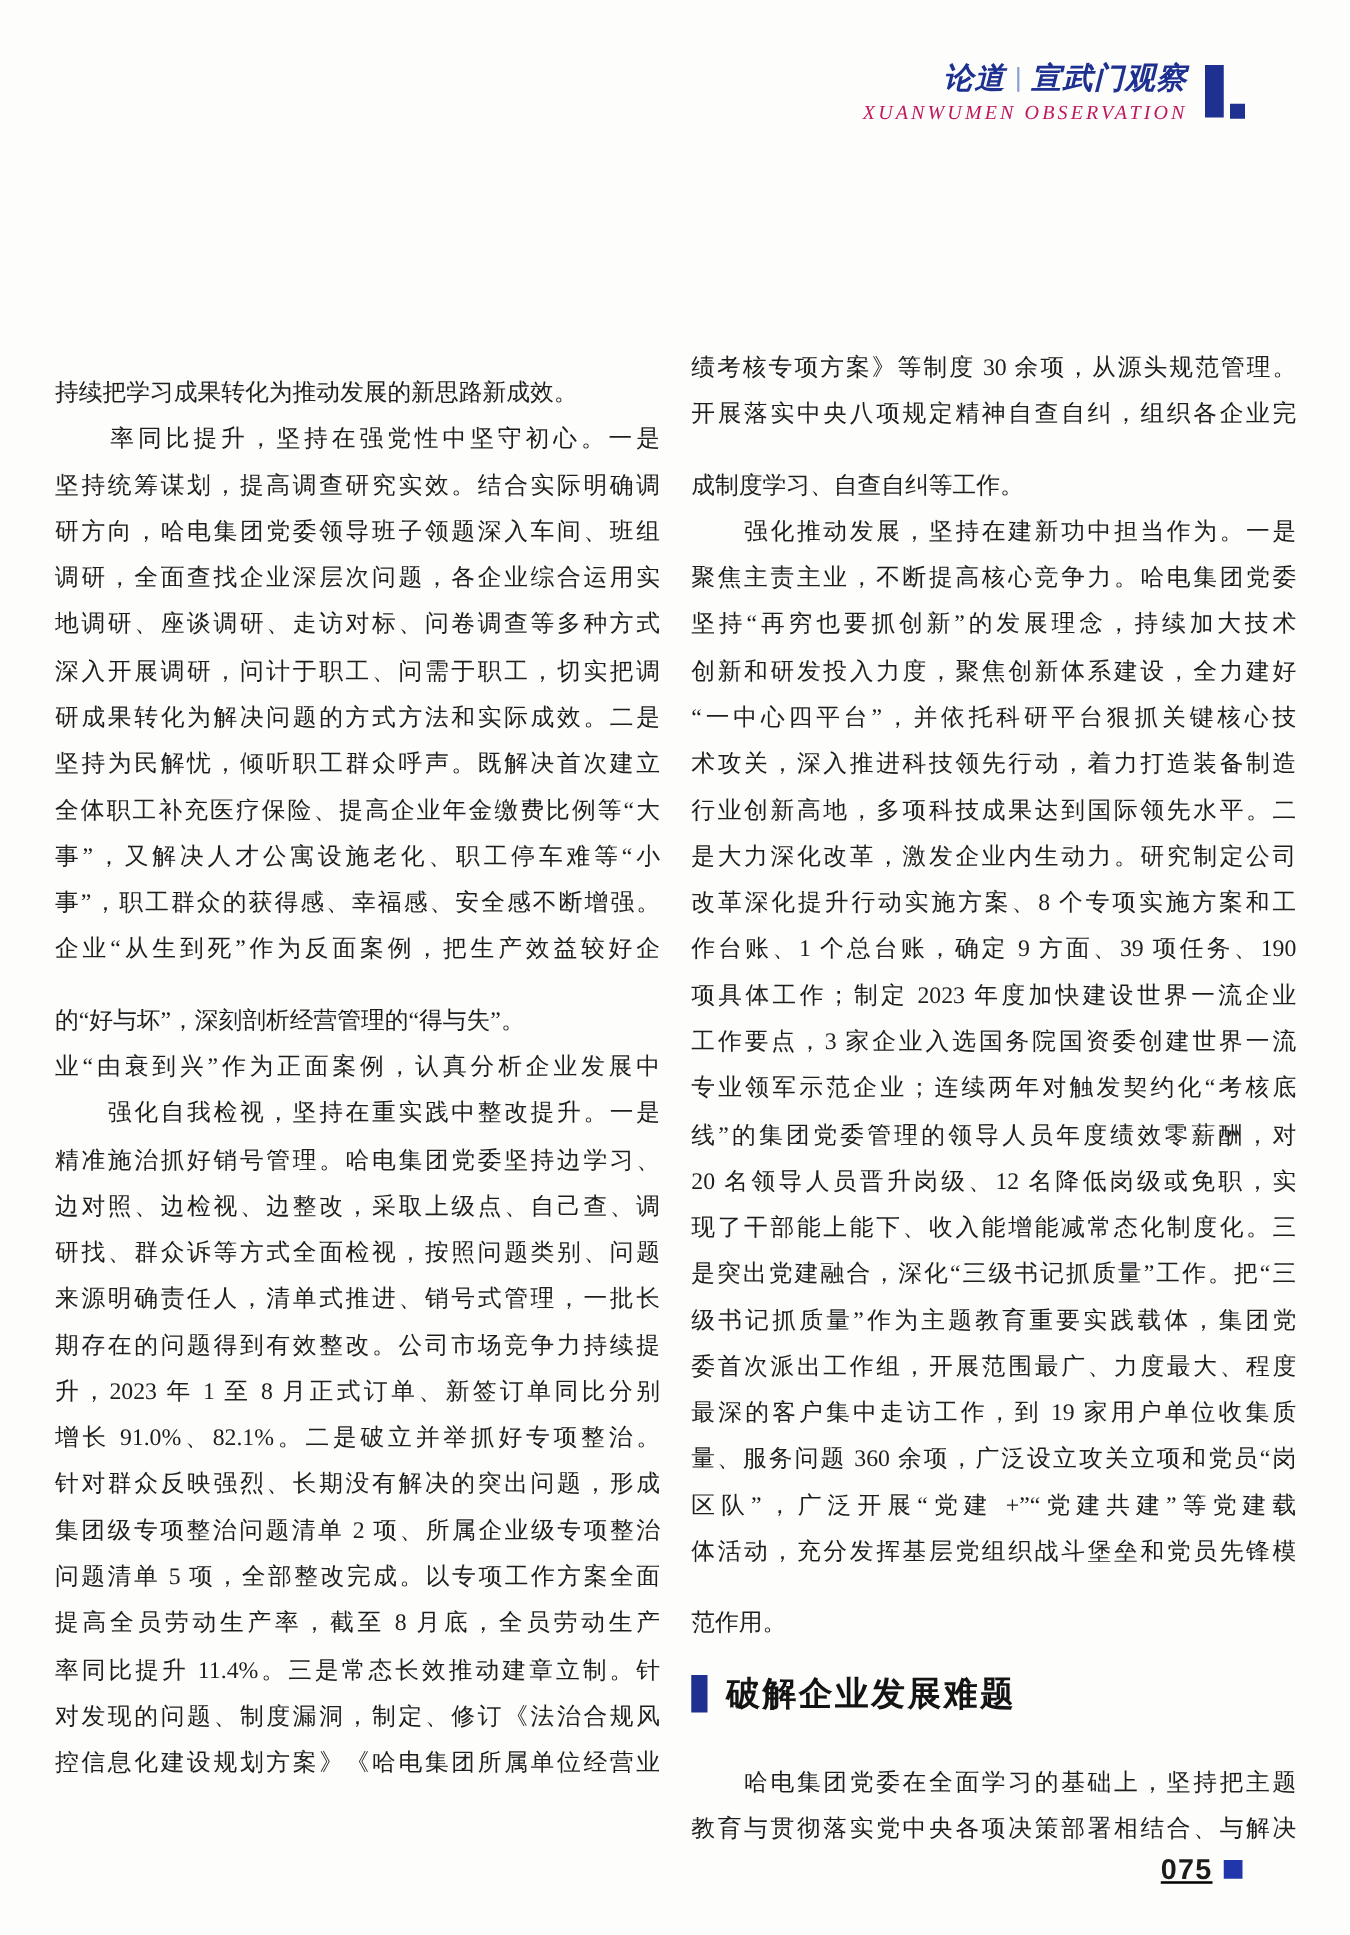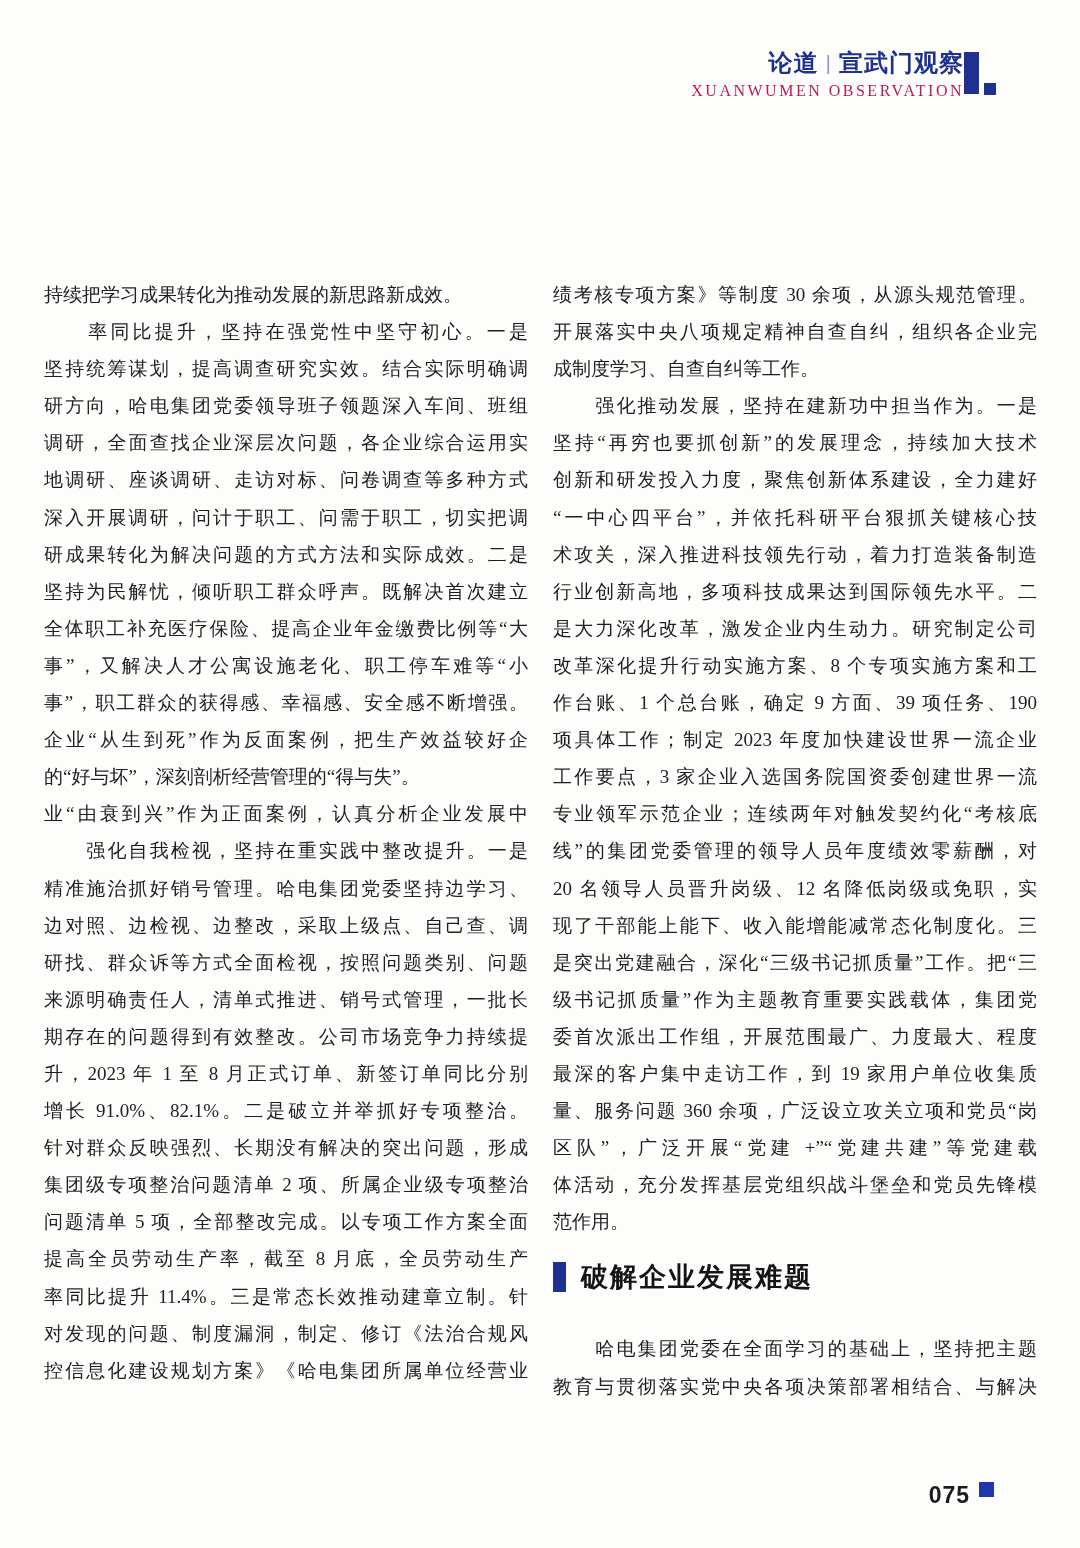--- a/index.html
+++ b/index.html
@@ -13,20 +13,22 @@
     font-family: "Liberation Serif", serif;
   }
 
   
   .page-header {
     position: absolute;
     top: 50px;
     right: 84px;
     display: flex;
     align-items: flex-start;
+    gap: 14px;
+    font-style: italic;
   }
   .header-text { text-align: right; }
   .header-title {
     font-family: "Liberation Sans", sans-serif;
     font-weight: bold;
     font-size: 24px;
     line-height: 26px;
     color: #1e3191;
     letter-spacing: 1px;
     white-space: nowrap;
@@ -70,21 +72,21 @@
   .col { width: 484px; }
   .line {
     font-size: 19px;
     line-height: 37.1px;
     color: #1e1e1e;
     text-align: justify;
     text-align-last: justify;
     text-justify: inter-character;
     white-space: normal;
   }
-  .line.para-end { text-align-last: left; }
+  .line.para-end { text-align-last: left; margin-top: 20px; }
 
   
   .section-heading {
     display: flex;
     align-items: center;
     gap: 15px;
     margin: 20px 0 36px 0;
     height: 34px;
     text-align: right;
   }
@@ -101,22 +103,23 @@
     letter-spacing: 2px;
     white-space: nowrap;
   }
 
   
   .page-footer {
     position: absolute;
     top: 1482px;
     right: 86px;
     display: flex;
-    align-items: flex-start;
+    align-items: center;
     gap: 9px;
+    text-decoration: underline;
   }
   .page-number {
     font-family: "Liberation Sans", sans-serif;
     font-weight: bold;
     font-size: 23px;
     color: #1c1c1c;
     letter-spacing: 1px;
   }
   .page-square {
     width: 15px; height: 15px;
@@ -174,20 +177,21 @@
         <div class="line">对发现的问题、制度漏洞，制定、修订《法治合规风</div>
         <div class="line">控信息化建设规划方案》《哈电集团所属单位经营业</div>
       </section>
 
     <section class="col">
       <div>
           <div class="line">绩考核专项方案》等制度 30 余项，从源头规范管理。</div>
           <div class="line">开展落实中央八项规定精神自查自纠，组织各企业完</div>
           <div class="line para-end">成制度学习、自查自纠等工作。</div>
           <div class="line">　　强化推动发展，坚持在建新功中担当作为。一是</div>
+          <div class="line">聚焦主责主业，不断提高核心竞争力。哈电集团党委</div>
           <div class="line">坚持“再穷也要抓创新”的发展理念，持续加大技术</div>
           <div class="line">创新和研发投入力度，聚焦创新体系建设，全力建好</div>
           <div class="line">“一中心四平台”，并依托科研平台狠抓关键核心技</div>
           <div class="line">术攻关，深入推进科技领先行动，着力打造装备制造</div>
           <div class="line">行业创新高地，多项科技成果达到国际领先水平。二</div>
           <div class="line">是大力深化改革，激发企业内生动力。研究制定公司</div>
           <div class="line">改革深化提升行动实施方案、8 个专项实施方案和工</div>
           <div class="line">作台账、1 个总台账，确定 9 方面、39 项任务、190</div>
           <div class="line">项具体工作；制定 2023 年度加快建设世界一流企业</div>
           <div class="line">工作要点，3 家企业入选国务院国资委创建世界一流</div>

